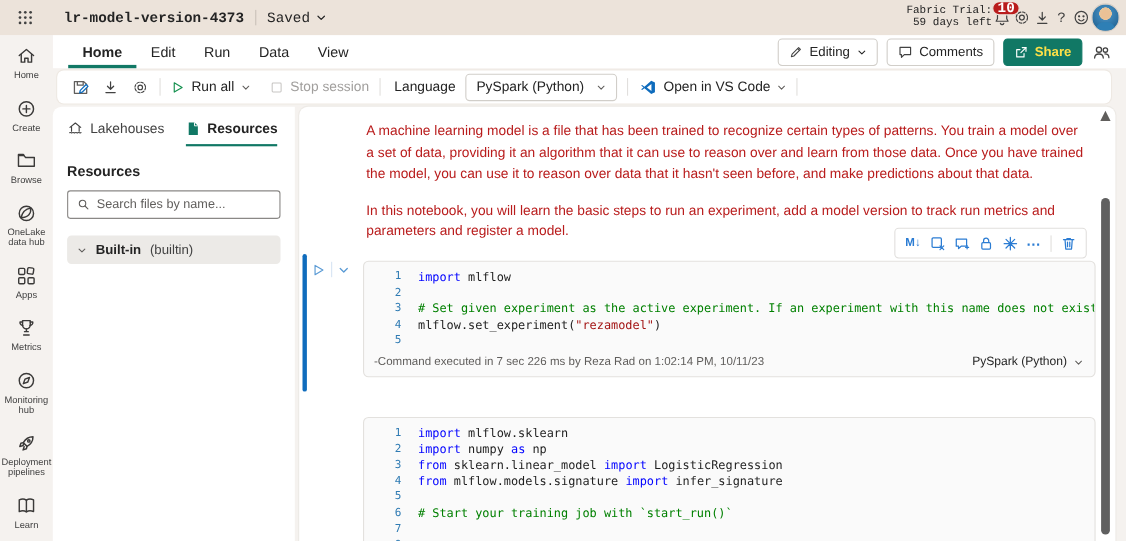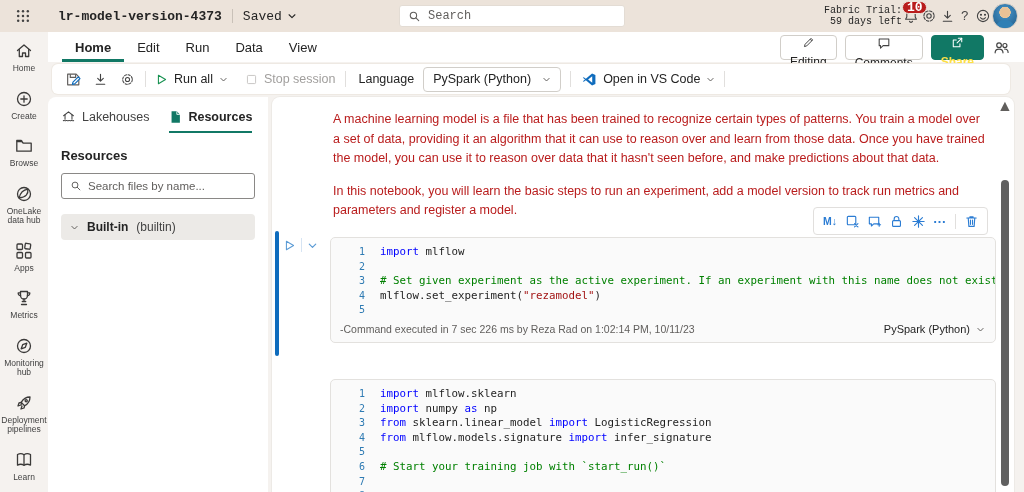--- a/index.html
+++ b/index.html
@@ -22,21 +22,21 @@
   .tb-icon{width:18px;height:18px;display:flex;align-items:center;justify-content:center;color:#424242;cursor:pointer;position:relative;}
   .badge{position:absolute;top:-6px;right:-7px;background:#b91c1c;color:#fff;font-size:13px;font-weight:bold;border-radius:8px;padding:1px 3.5px;border:1.5px solid #ece3da;line-height:9px;text-align:right;}
   .help-q{font-size:13px;color:#424242;}
   .avatar{width:24px;height:24px;border-radius:50%;background:radial-gradient(circle at 50% 35%, #e8c49a 0 28%, #3d85b8 30%, #1f5e8c 90%);overflow:hidden;border:1px solid #d8cfc6;}
   
   #tabrow{position:absolute;left:48px;top:32px;width:976px;height:30px;background:#fff;display:flex;align-items:center;padding:0 14px;box-sizing:border-box;}
   #ribbon-tabs{display:flex;align-items:stretch;height:100%;}
   .tab{display:flex;align-items:center;padding:0 13px;font-size:13px;color:#242424;cursor:pointer;border-bottom:3px solid transparent;border-top:3px solid transparent;box-sizing:border-box;}
   .tab.active{font-weight:bold;border-bottom-color:#117865;}
   .ribbon-right{margin-left:auto;display:flex;align-items:center;gap:8px;}
-  .pill{height:23px;border:1px solid #d1cec9;border-radius:4px;background:#fff;display:flex;align-items:center;gap:6px;padding:0 9px;font-size:12px;color:#242424;cursor:pointer;flex-direction:column;}
+  .pill{height:23px;border:1px solid #d1cec9;border-radius:4px;background:#fff;display:flex;align-items:center;gap:6px;padding:0 9px;font-size:12px;color:#242424;cursor:pointer;}
   .pill.share{background:#117865;border-color:#117865;color:#fde047;font-weight:bold;}
   
   #toolbar{position:absolute;left:52px;top:64px;width:958px;height:30px;background:#fff;border-radius:6px;box-shadow:0 0 0 1px #eee9e3;display:flex;align-items:center;gap:9px;padding:0 12px;box-sizing:border-box;}
   .tool-btn{width:18px;height:18px;display:flex;align-items:center;justify-content:center;color:#424242;cursor:pointer;}
   .tool-sep{width:1px;height:16px;background:#e1dfdd;}
   .tool-group{display:flex;align-items:center;gap:6px;cursor:pointer;font-size:12.5px;color:#242424;}
   .tool-group.disabled{color:#a19f9d;}
   .lang-label{font-size:12.5px;color:#242424;margin-left:4px;}
   .select-pill{height:23px;border:1px solid #d1cec9;border-radius:4px;display:flex;align-items:center;justify-content:space-between;gap:8px;padding:0 9px;font-size:12.5px;min-width:118px;cursor:pointer;background:#fff;}
   
@@ -105,29 +105,20 @@
   <div class="nb-title">lr-model-version-4373</div>
   <div class="tb-divider"></div>
   <div class="save-dd">
     <span>Saved</span>
     <span>
         <svg width="10" height="10" viewBox="0 0 12 12">
           <path d="M2.5 4.5 L6 8 L9.5 4.5" fill="none" stroke="currentColor" stroke-width="1.3" stroke-linecap="round" stroke-linejoin="round"></path>
         </svg>
       </span>
   </div>
-  <div class="search-box">
-    <span>
-        <svg width="13" height="13" viewBox="0 0 16 16" fill="none" stroke="#605e5c" stroke-width="1.3">
-          <circle cx="6.7" cy="6.7" r="3.9"></circle>
-          <path d="M9.7 9.7 L13.2 13.2" stroke-linecap="round"></path>
-        </svg>
-      </span>
-    <span class="search-ph">Search</span>
-  </div>
   <div class="top-right">
     <div class="trial">
       <div>Fabric Trial:</div>
       <div>59 days left</div>
     </div>
     <div class="tb-icon">
       <span>
           <svg width="16" height="16" viewBox="0 0 16 16" fill="none" stroke="#424242" stroke-width="1.1" stroke-linejoin="round">
             <path d="M8 2.2c2.6 0 4.2 1.9 4.2 4.3v2.6l1.2 2.2H2.6l1.2-2.2V6.5C3.8 4.1 5.4 2.2 8 2.2z"></path>
             <path d="M6.5 13.3a1.6 1.6 0 0 0 3 0" stroke-linecap="round"></path>

